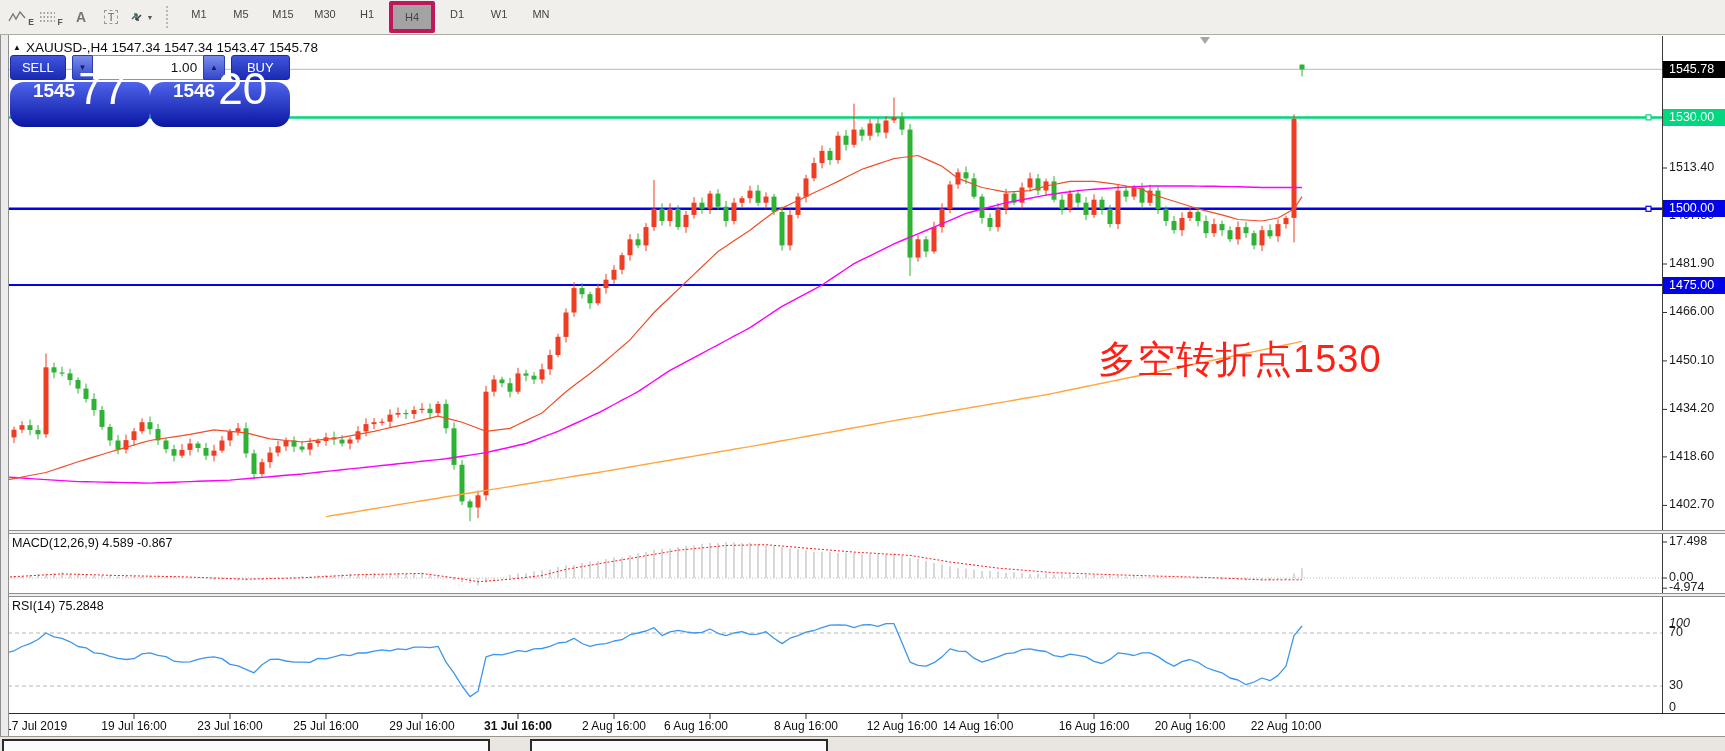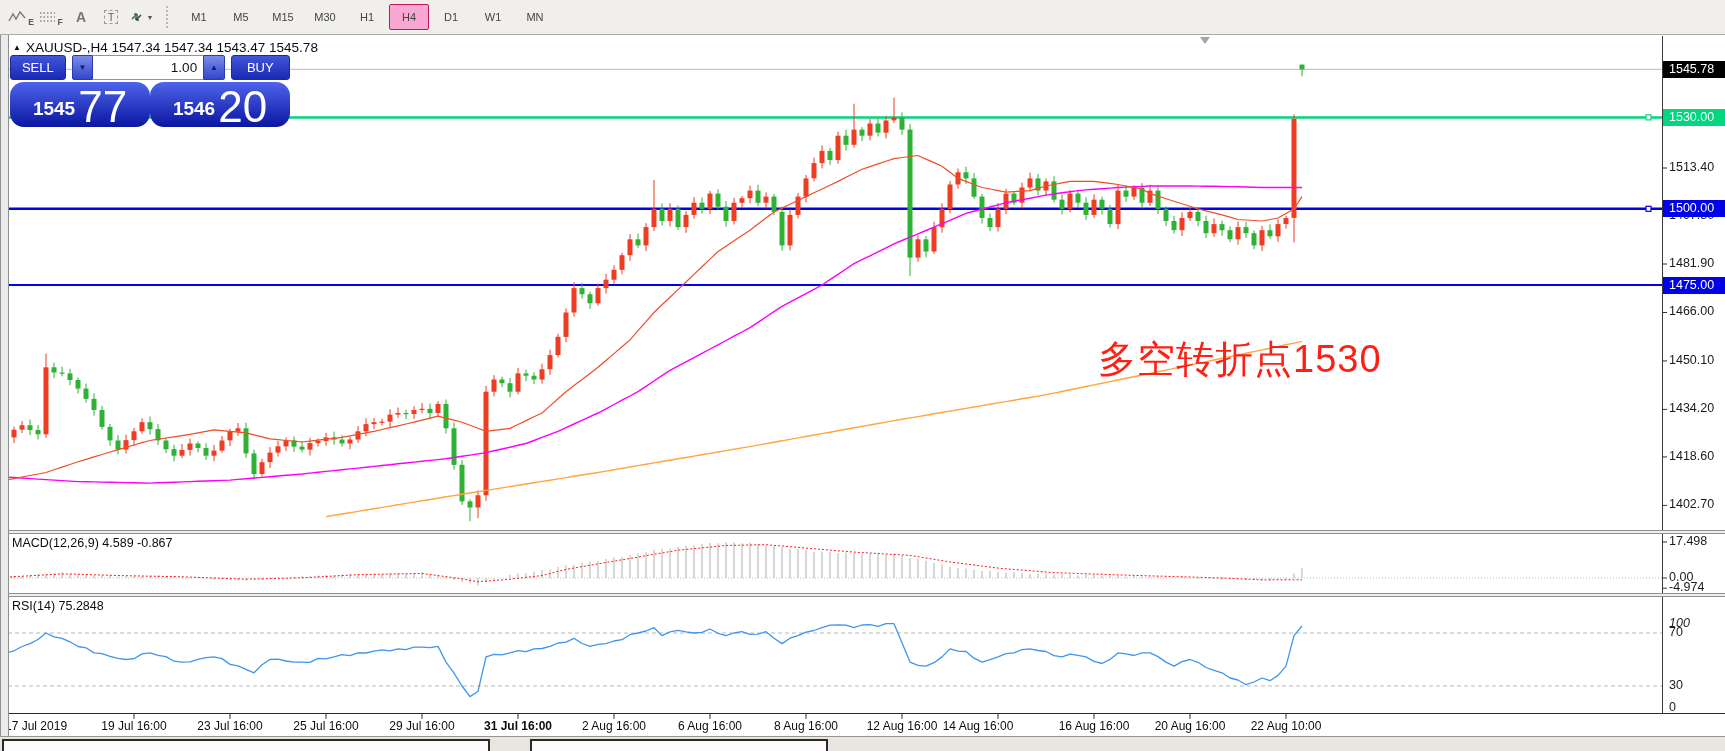--- a/index.html
+++ b/index.html
@@ -4,21 +4,21 @@
 <style>
   html,body{margin:0;padding:0}
   body{width:1725px;height:751px;overflow:hidden;position:relative;background:#fff;
        font-family:"Liberation Sans","DejaVu Sans",sans-serif;-webkit-font-smoothing:antialiased}
   
   .toolbar{position:absolute;left:0;top:0;width:1725px;height:34px;background:#f1efec;
            border-bottom:1px solid #aeaba5;display:flex;align-items:center;z-index:6}
   .tbtn{height:24px;min-width:26px;margin:0 1px;display:flex;align-items:center;justify-content:center;
         color:#6a6a6a;font-size:12px;border:1px solid transparent;border-radius:2px;position:relative;cursor:default}
   .tbtn.tf{color:#454545;font-size:11px;padding:0 6px}
-  .tbtn.active{background:#f9a8d4;border:1px solid #be185d}
+  .tbtn.active{background:#a3a3a3;border:4px solid #be185d}
   .tb-sep{width:2px;height:22px;margin:0 8px 0 10px;border-left:2px dotted #bcb9b2}
   .sub{font-size:8.5px;color:#555;align-self:flex-end;margin:0 0 2px 1px;font-weight:bold}
   .boxT{border:1px dashed #999;padding:0 3px;font-size:11px;color:#666}
   .caret{font-size:7px;color:#555;margin-left:3px}
   
   .chartwin{position:absolute;left:0;top:34px;width:1725px;height:717px;background:#fff;z-index:0}
   .lframe{position:absolute;left:0;top:34px;width:7px;height:702px;background:#ececec;
           border-left:1px solid #8f8f8f;border-right:1px solid #8f8f8f;z-index:4}
   svg#plot{position:absolute;left:0;top:0;width:1725px;height:751px;z-index:1}
   .title{position:absolute;left:13px;top:40px;font-size:13.5px;color:#0d0d0d;z-index:3;white-space:nowrap}
@@ -30,21 +30,21 @@
              color:#fff;font-size:13px;display:flex;align-items:center;justify-content:center}
   .sellb{width:58px}.buyb{width:62px;margin-left:6px}
   .spin{width:21px;background:linear-gradient(#7b8cec,#3346c8);border:1px solid #2c3cae;display:flex;
         align-items:center;justify-content:center;color:#0e1a74;font-size:8px}
   .spin.dn{margin-left:6px;border-radius:2px 0 0 2px}
   .spin.up{border-radius:0 2px 2px 0}
   .vol{width:98px;border:1px solid #8a92b8;border-left:none;border-right:none;font-size:13.5px;
        text-align:right;padding:0 6px;color:#111;font-family:"Liberation Sans",sans-serif}
   .trow2{display:flex;margin-top:2px;height:45px}
   .pblock{width:148px;background:linear-gradient(#4e64ea,#0a16a2);border-radius:14px;color:#fff;
-          display:flex;align-items:flex-end;justify-content:center;padding-bottom:2px}
+          display:flex;align-items:flex-end;justify-content:center;padding-bottom:20px}
   .pblock + .pblock{margin-left:0}
   .psmall{font-size:19px;font-weight:bold;margin-bottom:5px}
   .pbig{font-size:44px;line-height:0.82;margin-left:3px}
   
   .ptick{position:absolute;left:1669px;width:56px;font-size:12.5px;color:#1a1a1a;z-index:2;white-space:nowrap}
   .badge{position:absolute;left:1663px;width:62px;height:17px;color:#fff;font-size:12.5px;line-height:17px;
          padding-left:6px;z-index:3;white-space:nowrap}
   .panelabel{position:absolute;left:12px;font-size:12.5px;color:#0d0d0d;z-index:3;white-space:nowrap}
   .dlabel{position:absolute;top:719px;font-size:12px;color:#0d0d0d;z-index:2;white-space:nowrap}
   .sep{position:absolute;left:0;width:1725px;background:#f0efec;border-top:1px solid #8f8f8f;
@@ -716,21 +716,21 @@
     <div class="badge" style="top: 109px; background: rgb(0, 215, 127);">1530.00</div>
     <div class="badge" style="top: 200px; background: rgb(2, 2, 232);">1500.00</div>
     <div class="badge" style="top: 277px; background: rgb(2, 2, 232);">1475.00</div>
     <div class="dlabel" style="left: 5px;">17 Jul 2019</div>
     <div class="dlabel" style="left: 94px; width: 80px; text-align: center;">19 Jul 16:00</div>
     <div class="dlabel" style="left: 190px; width: 80px; text-align: center;">23 Jul 16:00</div>
     <div class="dlabel" style="left: 286px; width: 80px; text-align: center;">25 Jul 16:00</div>
     <div class="dlabel" style="left: 382px; width: 80px; text-align: center;">29 Jul 16:00</div>
     <div class="dlabel" style="left: 478px; width: 80px; text-align: center; font-weight: bold;">31 Jul 16:00</div>
     <div class="dlabel" style="left: 574px; width: 80px; text-align: center;">2 Aug 16:00</div>
-    <div class="dlabel" style="left: 670px; width: 80px; text-align: center;">6 Aug 16:00</div>
+    <div class="dlabel" style="left: 656px; width: 80px; text-align: center;">6 Aug 16:00</div>
     <div class="dlabel" style="left: 766px; width: 80px; text-align: center;">8 Aug 16:00</div>
     <div class="dlabel" style="left: 862px; width: 80px; text-align: center;">12 Aug 16:00</div>
     <div class="dlabel" style="left: 938px; width: 80px; text-align: center;">14 Aug 16:00</div>
     <div class="dlabel" style="left: 1054px; width: 80px; text-align: center;">16 Aug 16:00</div>
     <div class="dlabel" style="left: 1150px; width: 80px; text-align: center;">20 Aug 16:00</div>
     <div class="dlabel" style="left: 1246px; width: 80px; text-align: center;">22 Aug 10:00</div>
   </div>
 
 <div class="bstrip">
   <div class="bbox" style="left:2px;width:484px"></div>

